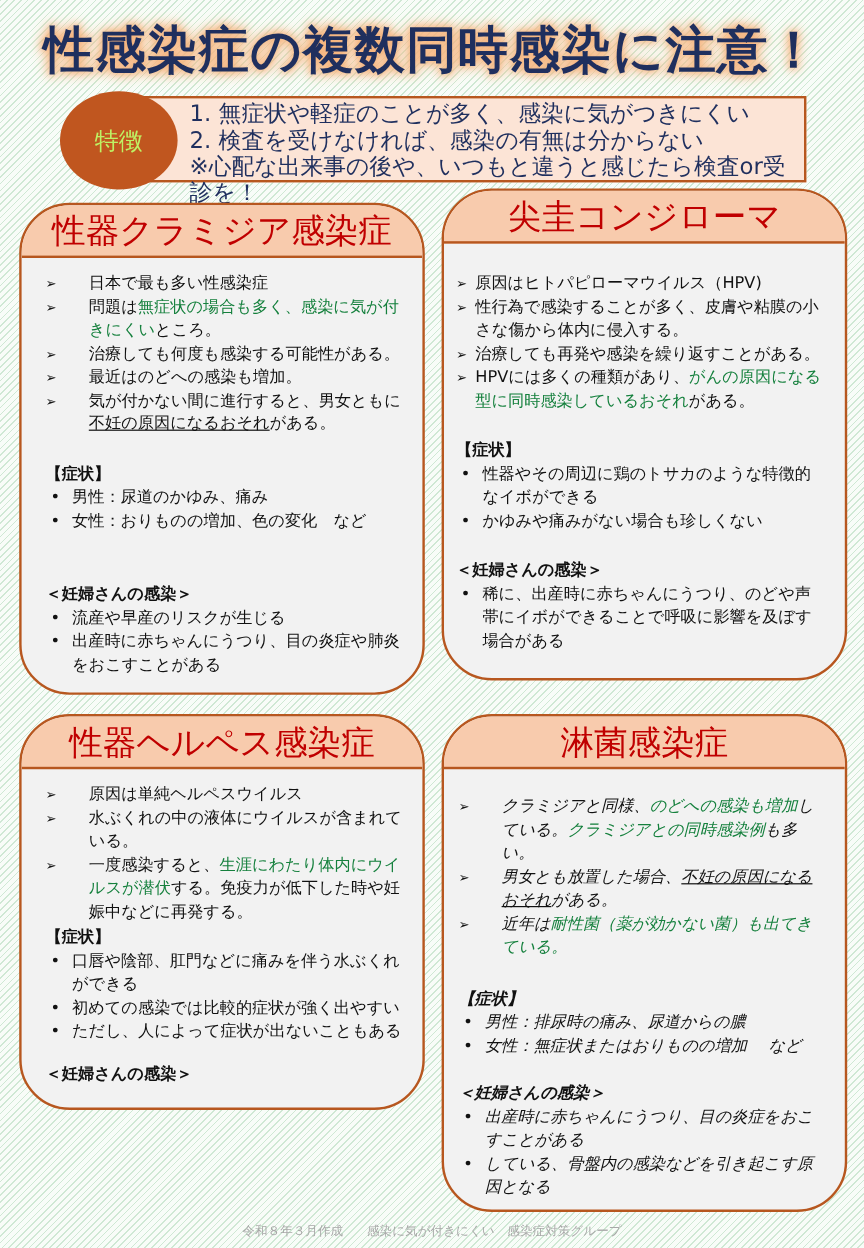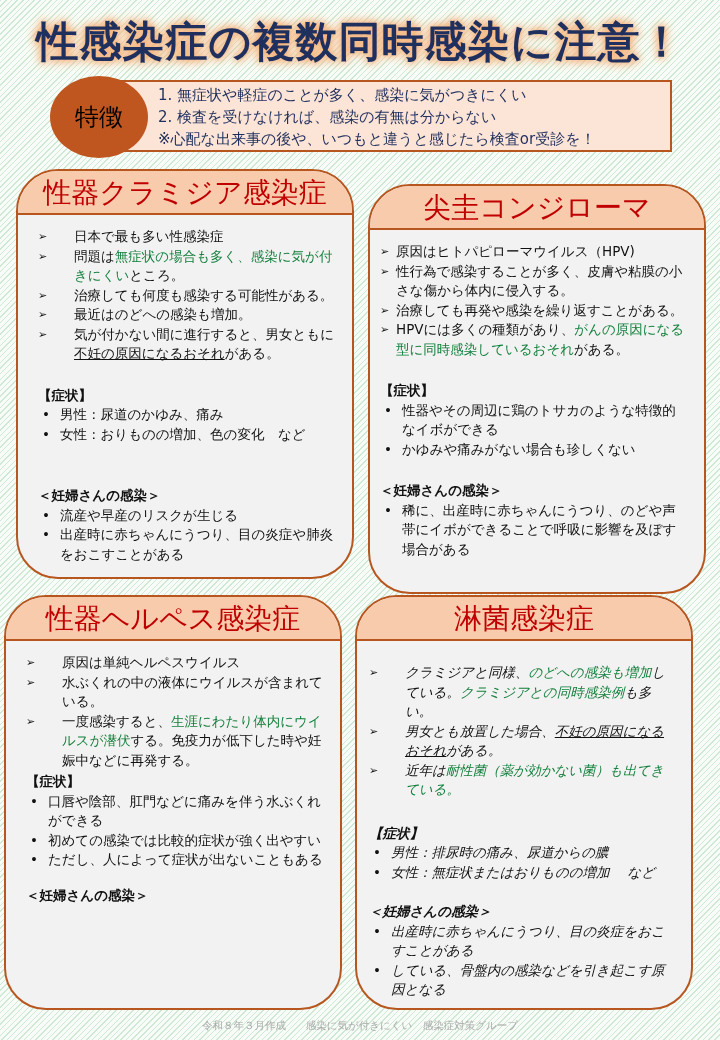--- a/index.html
+++ b/index.html
@@ -13,27 +13,27 @@
   }
   .title {
     position: absolute; left: 0; top: 14px; width: 720px; text-align: center;
     font-size: 42px; font-weight: bold; color: #1f2f5e; letter-spacing: 1px;
     text-shadow: 0 0 6px #f6b27a, 0 0 10px #f6b27a, 0 0 14px #f8c59a;
     font-family: Liberation Serif, serif;
   }
   .features {
     position: absolute; left: 120px; top: 80px; width: 552px; height: 72px;
     background: #fce4d6; border: 2px solid #b7571f;
-    padding: 2px 0 0 36px; color: #1f2f5e; font-size: 15px; line-height: 22px;
+    padding: 2px 0 0 36px; color: #1f2f5e; font-size: 19px; line-height: 22px;
   }
   .features-badge {
     position: absolute; left: 50px; top: 76px; width: 98px; height: 82px;
-    border-radius: 50%; background: #c0561f; color: #000000;
+    border-radius: 50%; background: #c0561f; color: #bef264;
     display: flex; align-items: center; justify-content: center;
-    font-size: 24px; z-index: 2;
+    font-size: 20px; z-index: 2;
   }
   .card {
     position: absolute; border: 2px solid #b7571f; border-radius: 42px;
     background: #f2f2f2; overflow: hidden;
   }
   .card-head {
     height: 44px; background: #f8cbad; border-bottom: 2px solid #b7571f;
     color: #c00000; font-size: 28px; text-align: center; line-height: 44px;
   }
   .card-body { padding: 8px 16px 0 20px; font-size: 13.5px; line-height: 19.5px; }
@@ -82,60 +82,60 @@
         <li>女性：おりものの増加、色の変化　など</li>
       </ul>
     <div class="sec-head" style="margin-top:42px;">＜妊婦さんの感染＞</div>
     <ul class="dot-list">
         <li>流産や早産のリスクが生じる</li>
         <li>出産時に赤ちゃんにうつり、目の炎症や肺炎をおこすことがある</li>
       </ul>
   </div>
 </div>
 
-<div class="card" style="left:368px; top:184px; width:338px; height:410px;">
+<div class="card" style="left:368px; top:157px; width:338px; height:410px;">
   <div class="card-head">尖圭コンジローマ</div>
-  <div class="card-body" style="padding-left:10px; padding-top:12px;">
+  <div class="card-body" style="padding-left:10px; padding-top:12px;margin-top:12px;">
     <ul class="arrow-list tight">
         <li><span>原因はヒトパピローマウイルス（HPV)</span></li>
         <li><span>性行為で感染することが多く、皮膚や粘膜の小さな傷から体内に侵入する。</span></li>
         <li><span>治療しても再発や感染を繰り返すことがある。</span></li>
         <li><span>HPVには多くの種類があり、</span><span class="red">がんの原因になる型に同時感染しているおそれ</span><span>がある。</span></li>
       </ul>
     <div class="sec-head" style="margin-top:22px;">【症状】</div>
     <ul class="dot-list">
         <li>性器やその周辺に鶏のトサカのような特徴的なイボができる</li>
         <li>かゆみや痛みがない場合も珍しくない</li>
       </ul>
     <div class="sec-head" style="margin-top:22px;">＜妊婦さんの感染＞</div>
     <ul class="dot-list">
         <li>稀に、出産時に赤ちゃんにうつり、のどや声帯にイボができることで呼吸に影響を及ぼす場合がある</li>
       </ul>
   </div>
 </div>
 
-<div class="card" style="left:4px; top:595px; width:338px; height:415px;">
+<div class="card" style="left:16px; top:595px; width:338px; height:330px;">
   <div class="card-head">性器ヘルペス感染症</div>
   <div class="card-body" style="padding-top:12px;">
     <ul class="arrow-list">
         <li><span>原因は単純ヘルペスウイルス</span></li>
         <li><span>水ぶくれの中の液体にウイルスが含まれている。</span></li>
         <li><span>一度感染すると、</span><span class="red">生涯にわたり体内にウイルスが潜伏</span><span>する。免疫力が低下した時や妊娠中などに再発する。</span></li>
       </ul>
     <div class="sec-head" style="margin-top:2px;">【症状】</div>
     <ul class="dot-list">
         <li>口唇や陰部、肛門などに痛みを伴う水ぶくれができる</li>
         <li>初めての感染では比較的症状が強く出やすい</li>
         <li>ただし、人によって症状が出ないこともある</li>
       </ul>
     <div class="sec-head" style="margin-top:16px;">＜妊婦さんの感染＞</div>
   </div>
 </div>
 
-<div class="card" style="left:355px; top:595px; width:338px; height:415px;">
+<div class="card" style="left:368px; top:595px; width:338px; height:415px;">
   <div class="card-head">淋菌感染症</div>
   <div class="card-body" style="padding-left:12px; padding-top:22px;font-style:italic;">
     <ul class="arrow-list">
         <li><span>クラミジアと同様、</span><span class="red">のどへの感染も増加</span><span>している。</span><span class="red">クラミジアとの同時感染例</span><span>も多い。</span></li>
         <li><span>男女とも放置した場合、</span><span class="u">不妊の原因になるおそれ</span><span>がある。</span></li>
         <li><span>近年は</span><span class="red">耐性菌（薬が効かない菌）も出てきている。</span></li>
       </ul>
     <div class="sec-head" style="margin-top:24px;">【症状】</div>
     <ul class="dot-list">
         <li>男性：排尿時の痛み、尿道からの膿</li>

